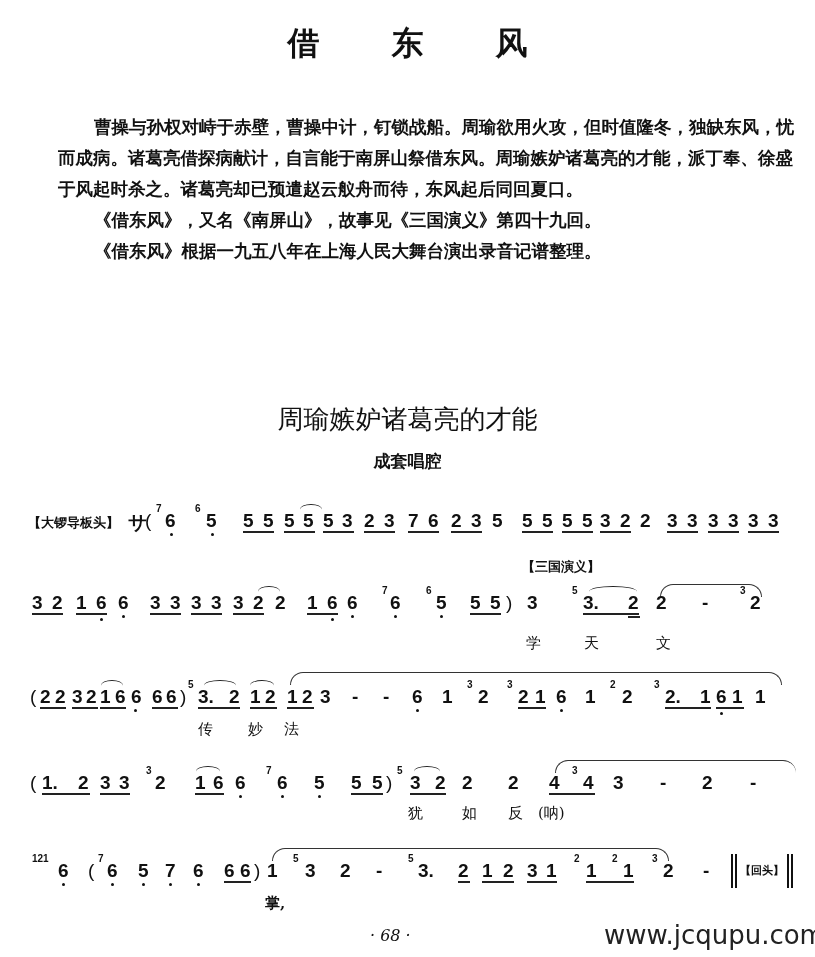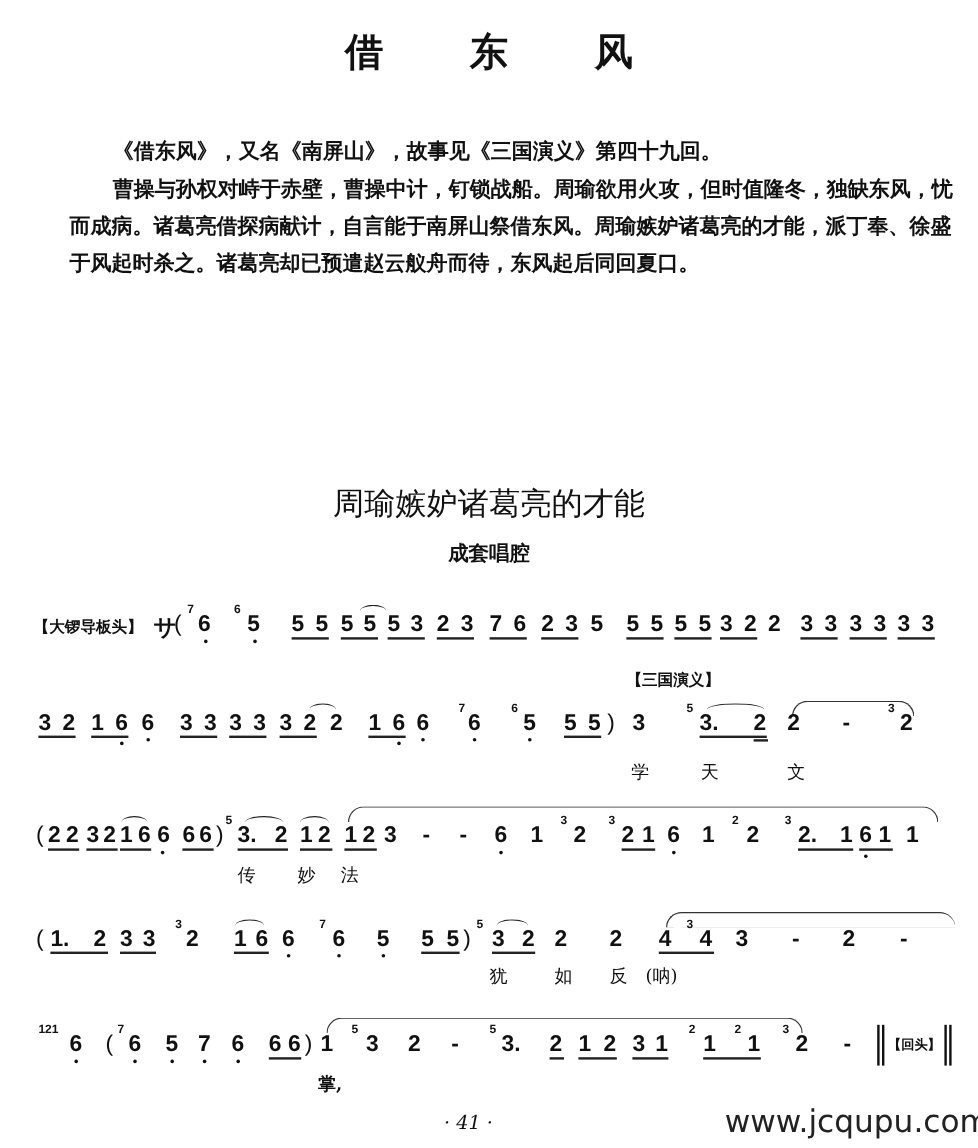--- a/index.html
+++ b/index.html
@@ -25,22 +25,23 @@
   .barline { position: absolute; width: 2px; background: #111; }
 </style>
 </head>
 <body>
 
 <div class="title">
   <span>借</span><span>东</span><span>风</span>
 </div>
 
 <div class="para" style="top:112px;">
+  <p class="indent" style="margin-left:-58px;padding-left:58px;width:740px;">曹操与孙权对峙于赤壁，曹操中计，钉锁战船。周瑜欲用火攻，但时值隆冬，独缺东风，忧而成病。诸葛亮借探病献计，自言能于南屏山祭借东风。周瑜嫉妒诸葛亮的才能，派丁奉、徐盛于风起时杀之。诸葛亮却已预遣赵云舣舟而待，东风起后同回夏口。</p>
   <p class="indent">《借东风》，又名《南屏山》，故事见《三国演义》第四十九回。</p>
-  <p class="indent" style="margin-left:-58px;padding-left:58px;width:740px;">曹操与孙权对峙于赤壁，曹操中计，钉锁战船。周瑜欲用火攻，但时值隆冬，独缺东风，忧而成病。诸葛亮借探病献计，自言能于南屏山祭借东风。周瑜嫉妒诸葛亮的才能，派丁奉、徐盛于风起时杀之。诸葛亮却已预遣赵云舣舟而待，东风起后同回夏口。</p>
+  <p class="indent">《借东风》根据一九五八年在上海人民大舞台演出录音记谱整理。</p>
 </div>
 
 <div class="song-title">周瑜嫉妒诸葛亮的才能</div>
 <div class="singer">成套唱腔</div>
 
 <div class="row" style="top:510px;">
   <span class="label" style="left:28px;top:4px;">【大锣导板头】</span>
   <span class="n" style="left:128px;top:0;">サ</span>
   <span class="n" style="left:145px;top:0;font-weight:normal;">(</span>
   <span class="grace" style="left:156px;top:-6px;">7</span>
@@ -297,14 +298,14 @@
   <span class="n" style="left:663px;">2</span>
   <span class="n" style="left:703px;">-</span>
   <span class="barline" style="left:731px;top:-6px;height:34px;width:1.5px;"></span>
   <span class="barline" style="left:735px;top:-6px;height:34px;width:1.5px;"></span>
   <span class="label" style="left:740px;top:3px;font-size:11px;">【回头】</span>
   <span class="barline" style="left:787px;top:-6px;height:34px;width:1.5px;"></span>
   <span class="barline" style="left:791px;top:-6px;height:34px;width:1.5px;"></span>
   <span class="lyr" style="left:265px;top:34px;font-weight:bold;">掌,</span>
 </div>
 
-<div class="page-num">· 41 ·</div>
+<div class="page-num">· 68 ·</div>
 <div class="watermark">www.jcqupu.com</div>
 
 </body></html>

